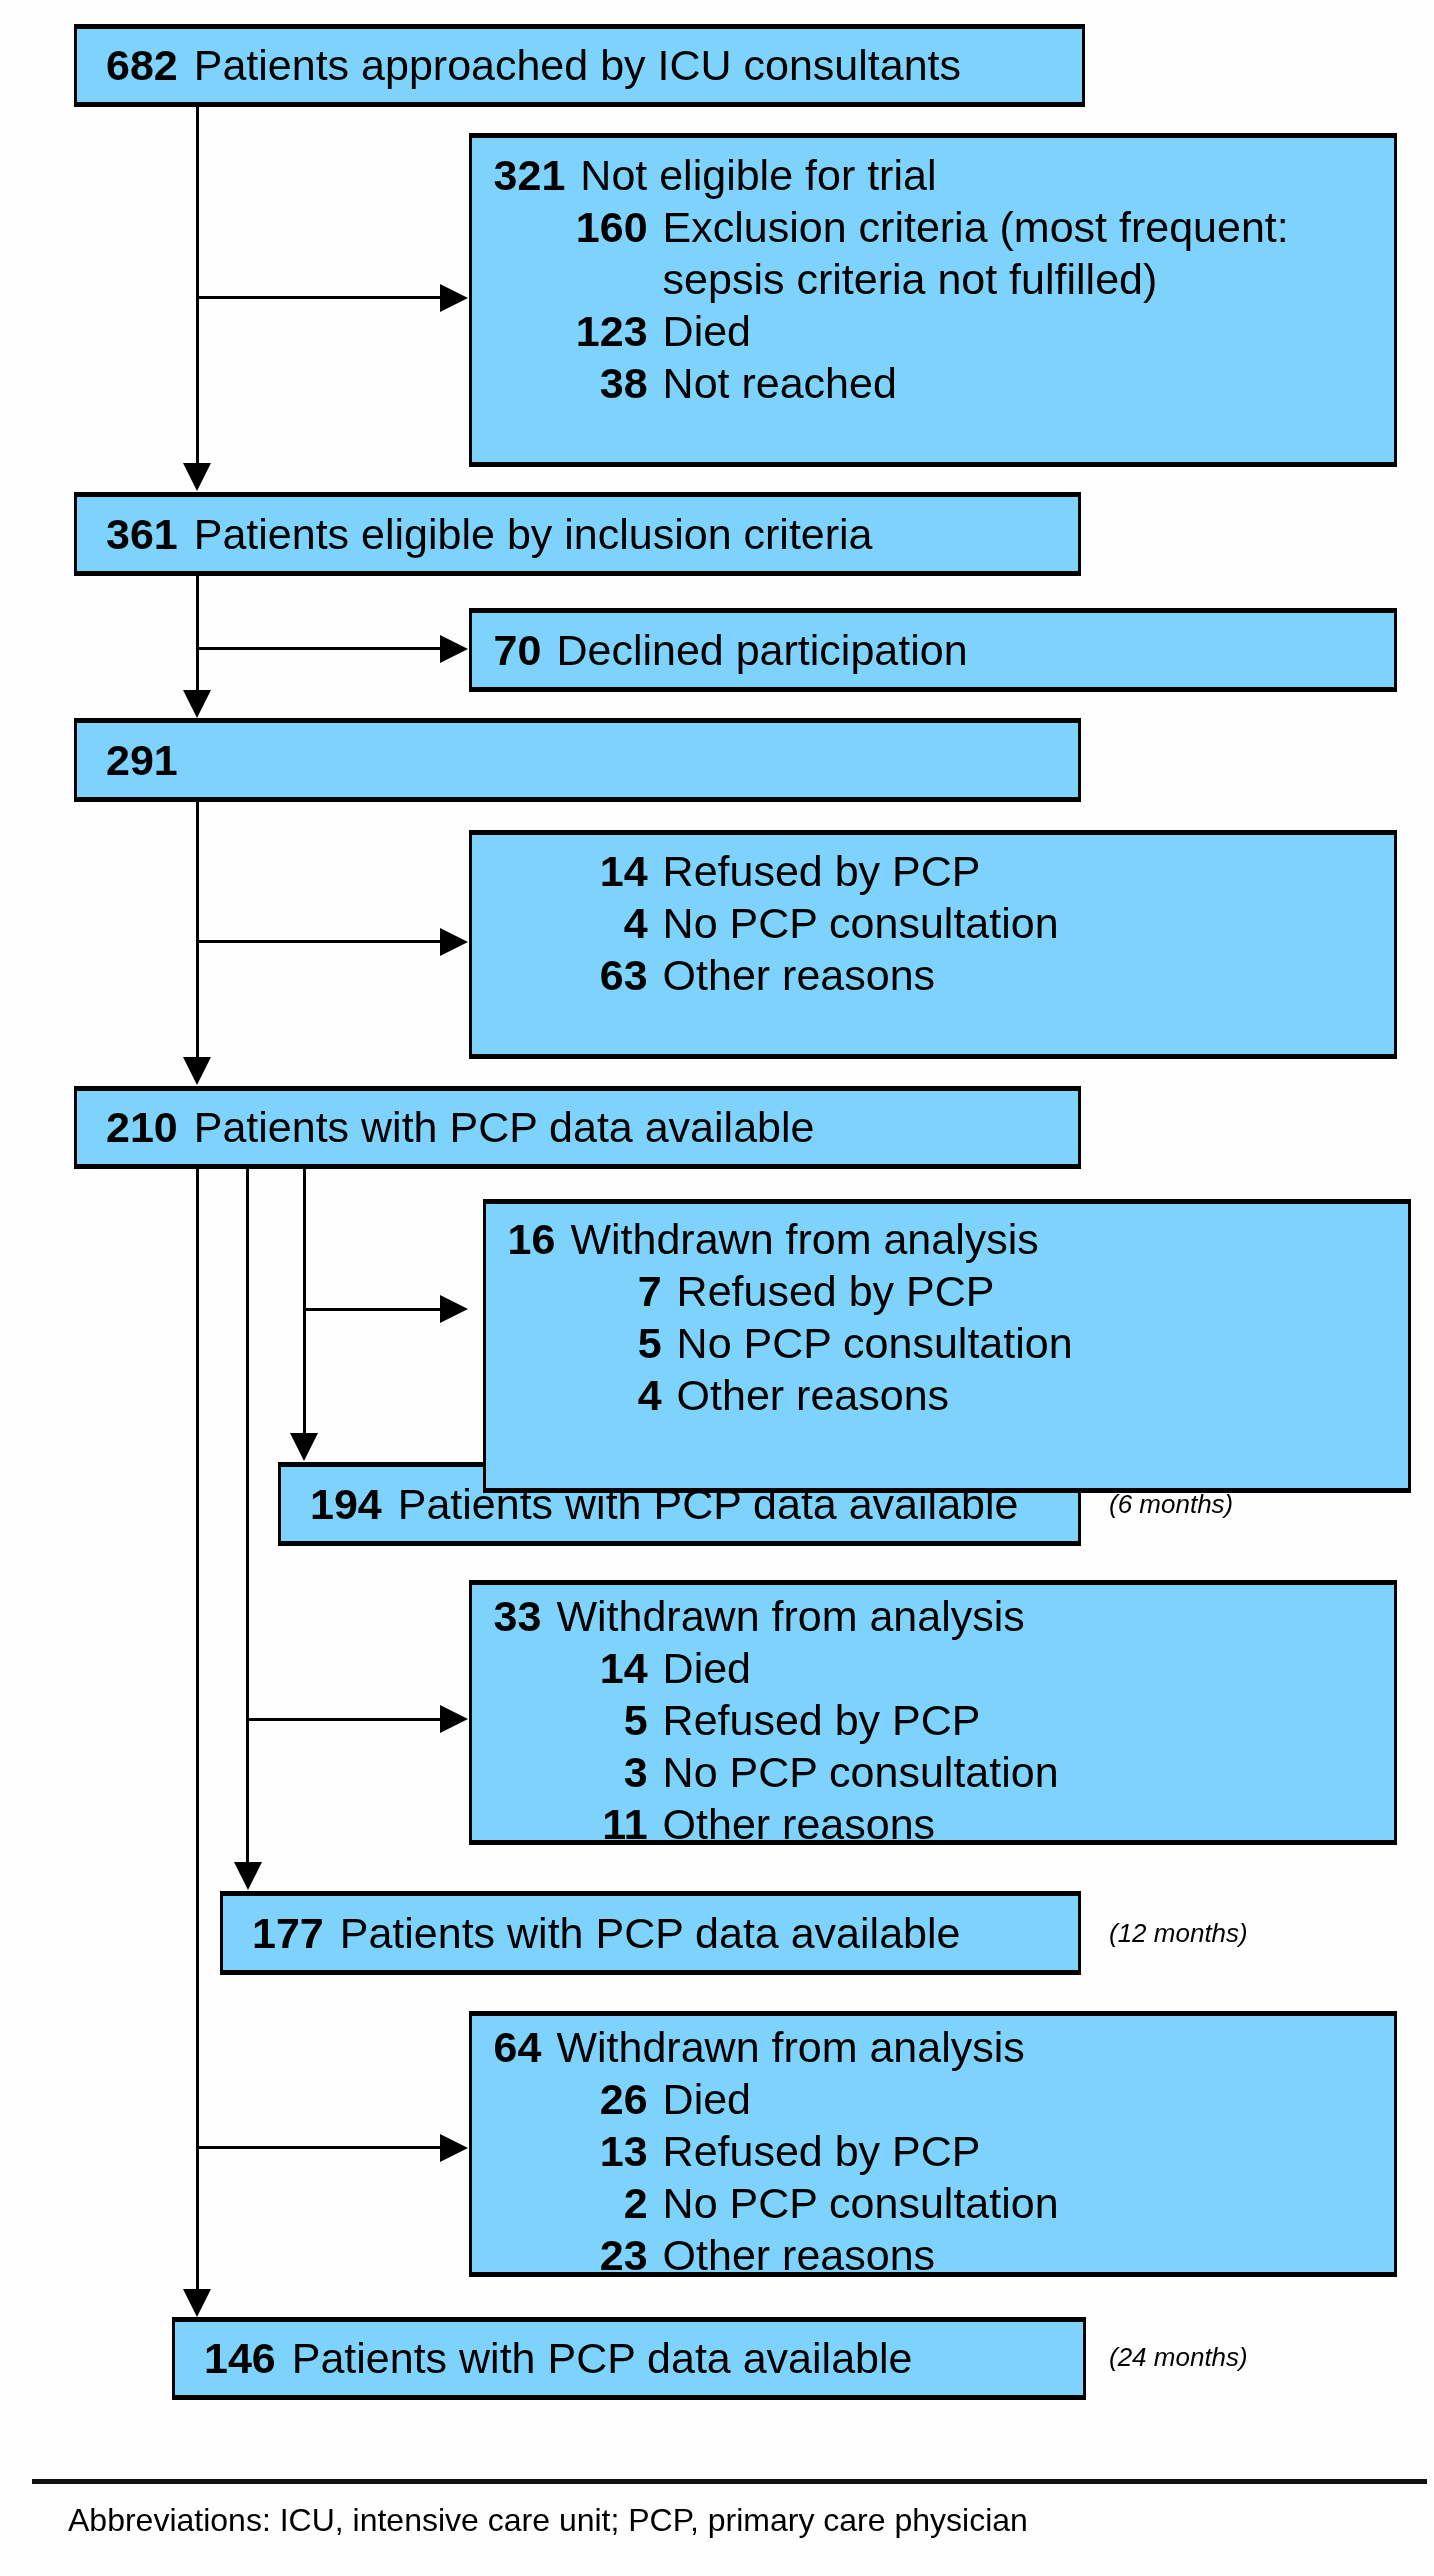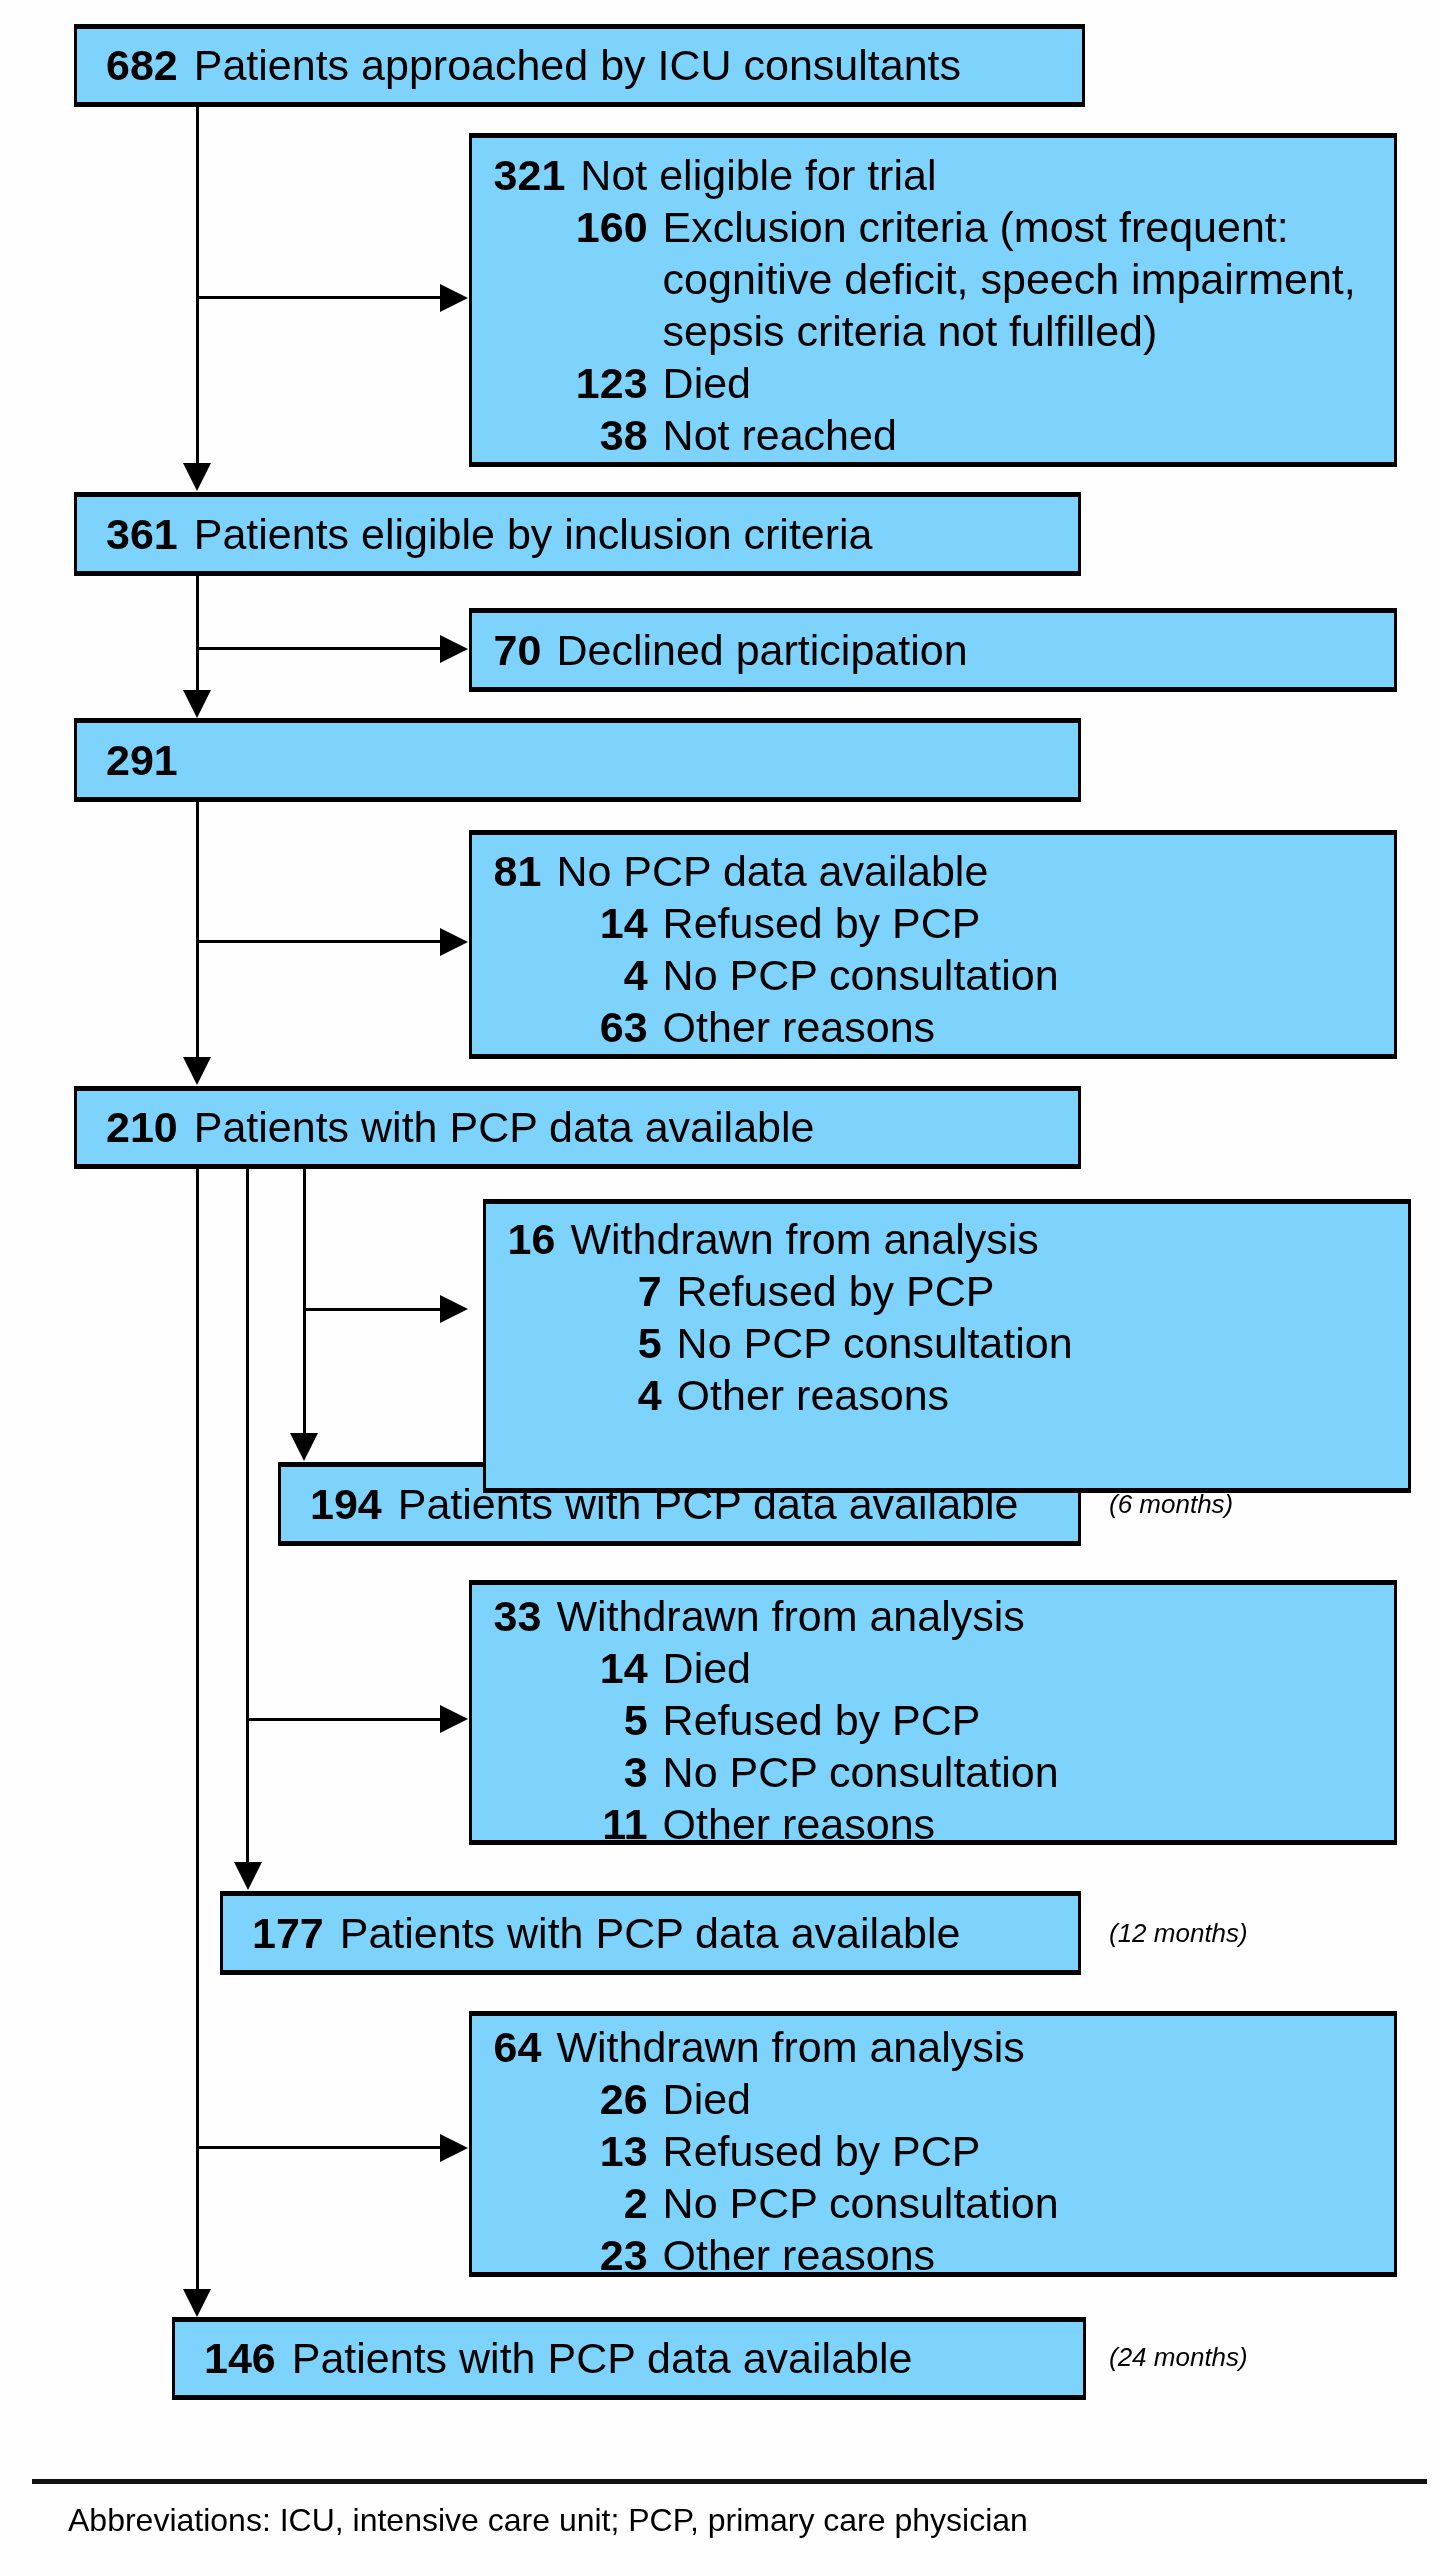--- a/index.html
+++ b/index.html
@@ -97,32 +97,30 @@
     <span>Patients with PCP data available</span>
   </div>
 
   <div class="annotation" style="top:1479px;">(6 months)</div>
   <div class="annotation" style="top:1908px;">(12 months)</div>
   <div class="annotation" style="top:2332px;">(24 months)</div>
 
   <div class="box sidebox" style="left:469px;top:133px;width:928px;height:334px;padding-top:10.8px;">
     <div class="line lvl0"><span class="num">321</span><span>Not eligible for trial</span></div>
     <div class="line lvl1"><span class="num">160</span><span>Exclusion criteria (most frequent:</span></div>
-    <div class="line lvl2"><span class="num"></span><span>cognitive deficit, speech impairment,</span></div>
     <div class="line lvl2"><span class="num"></span><span>sepsis criteria not fulfilled)</span></div>
     <div class="line lvl1"><span class="num">123</span><span>Died</span></div>
     <div class="line lvl1"><span class="num">38</span><span>Not reached</span></div>
   </div>
 
   <div class="box sidebox single" style="left:469px;top:608px;width:928px;height:84px;">
     <div class="line lvl0"><span class="num">70</span><span>Declined participation</span></div>
   </div>
 
   <div class="box sidebox" style="left:469px;top:830px;width:928px;height:229px;padding-top:9.5px;">
-    <div class="line lvl0"><span class="num">81</span><span>No PCP data available</span></div>
     <div class="line lvl1"><span class="num">14</span><span>Refused by PCP</span></div>
     <div class="line lvl1"><span class="num">4</span><span>No PCP consultation</span></div>
     <div class="line lvl1"><span class="num">63</span><span>Other reasons</span></div>
   </div>
 
   <div class="box sidebox" style="left:483px;top:1199px;width:928px;height:294px;padding-top:8.8px;">
     <div class="line lvl0"><span class="num">16</span><span>Withdrawn from analysis</span></div>
     <div class="line lvl1"><span class="num">7</span><span>Refused by PCP</span></div>
     <div class="line lvl1"><span class="num">5</span><span>No PCP consultation</span></div>
     <div class="line lvl1"><span class="num">4</span><span>Other reasons</span></div>

